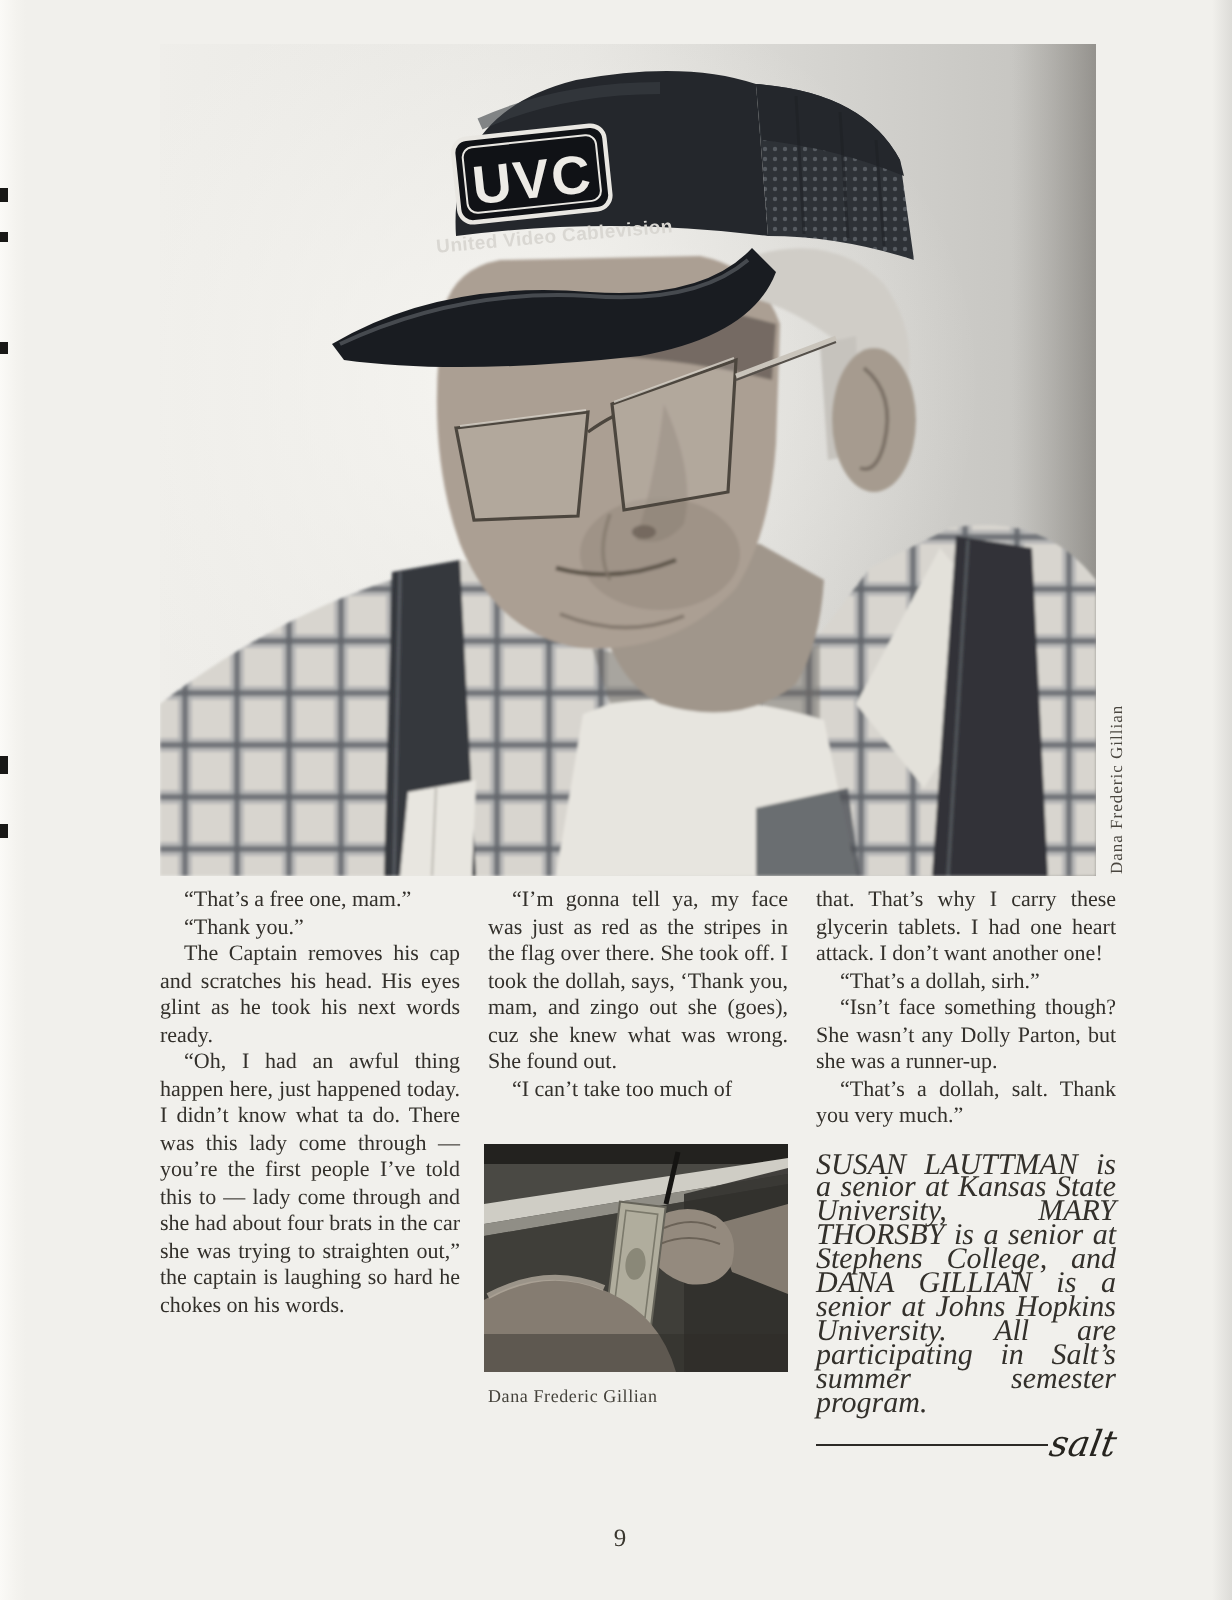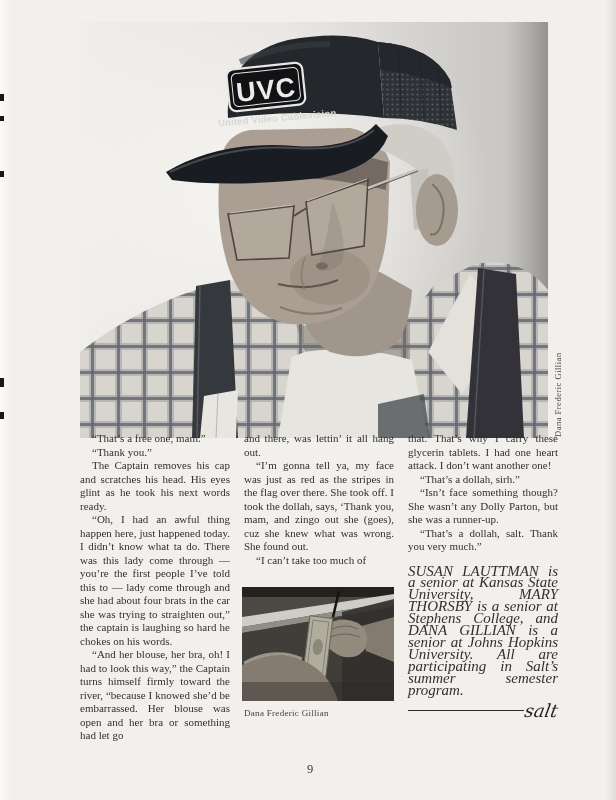--- a/index.html
+++ b/index.html
@@ -20,21 +20,21 @@
   .rm4{top:378px;height:9px;}
   .rm5{top:412px;height:7px;}
 
   .main-photo{position:absolute;left:80px;top:22px;width:468px;height:416px;}
   .photo-credit{
     position:absolute;left:553px;top:437px;
     transform:rotate(-90deg);transform-origin:0 0;
     font-size:8.5px;color:#4a463f;white-space:nowrap;letter-spacing:.5px;
   }
 
-  .text-area{position:absolute;left:80px;top:432px;width:478px;display:flex;gap:14px;}
+  .text-area{position:absolute;left:80px;top:444px;width:478px;display:flex;gap:14px;}
   .col{width:150px;font-size:11px;line-height:13.5px;text-align:justify;}
   .col p{margin:0;}
   .col p.ind{text-indent:12px;}
 
   .inset-photo{display:block;margin-top:20px;margin-left:-2px;width:152px;height:114px;}
   .inset-caption{margin-top:6px;font-size:9px;letter-spacing:.3px;color:#45423b;text-align:left;}
 
   .bio{margin-top:12px;font-style:italic;font-size:15px;line-height:11.9px;text-align:justify;}
   .sig-row{margin-top:7px;display:flex;align-items:center;}
   .sig-line{flex:1;height:1px;background:#2c2a26;}
@@ -154,25 +154,23 @@
 
   <div class="photo-credit">Dana Frederic Gillian</div>
 
   <div class="text-area">
 
     <div class="col">
       <p class="ind">“That’s a free one, mam.”</p>
       <p class="ind">“Thank you.”</p>
       <p class="ind">The Captain removes his cap and scratches his head. His eyes glint as he took his next words ready.</p>
       <p class="ind">“Oh, I had an awful thing happen here, just happened today. I didn’t know what ta do. There was this lady come through — you’re the first people I’ve told this to — lady come through and she had about four brats in the car she was trying to straighten out,” the captain is laughing so hard he chokes on his words.</p>
-      <p class="ind">“And her blouse, her bra, oh! I had to look this way,” the Captain turns himself firmly toward the river, “because I knowed she’d be embarrassed. Her blouse was open and her bra or something had let go</p>
     </div>
 
     <div class="col">
-      <p>and there, was lettin’ it all hang out.</p>
       <p class="ind">“I’m gonna tell ya, my face was just as red as the stripes in the flag over there. She took off. I took the dollah, says, ‘Thank you, mam, and zingo out she (goes), cuz she knew what was wrong. She found out.</p>
       <p class="ind">“I can’t take too much of</p>
 
       <svg class="inset-photo" viewBox="0 0 152 114">
         <rect width="152" height="114" fill="#4a4944"></rect>
         <rect width="152" height="10" fill="#23221f"></rect>
         <polygon points="0,30 152,7 152,15 0,40" fill="#cfcdc5"></polygon>
         <polygon points="0,40 152,15 152,20 0,46" fill="#908e86"></polygon>
         <polygon points="0,46 152,20 152,114 0,114" fill="#3f3e39"></polygon>
         <polygon points="100,25 152,12 152,114 100,114" fill="#31302c" opacity="0.9"></polygon>

